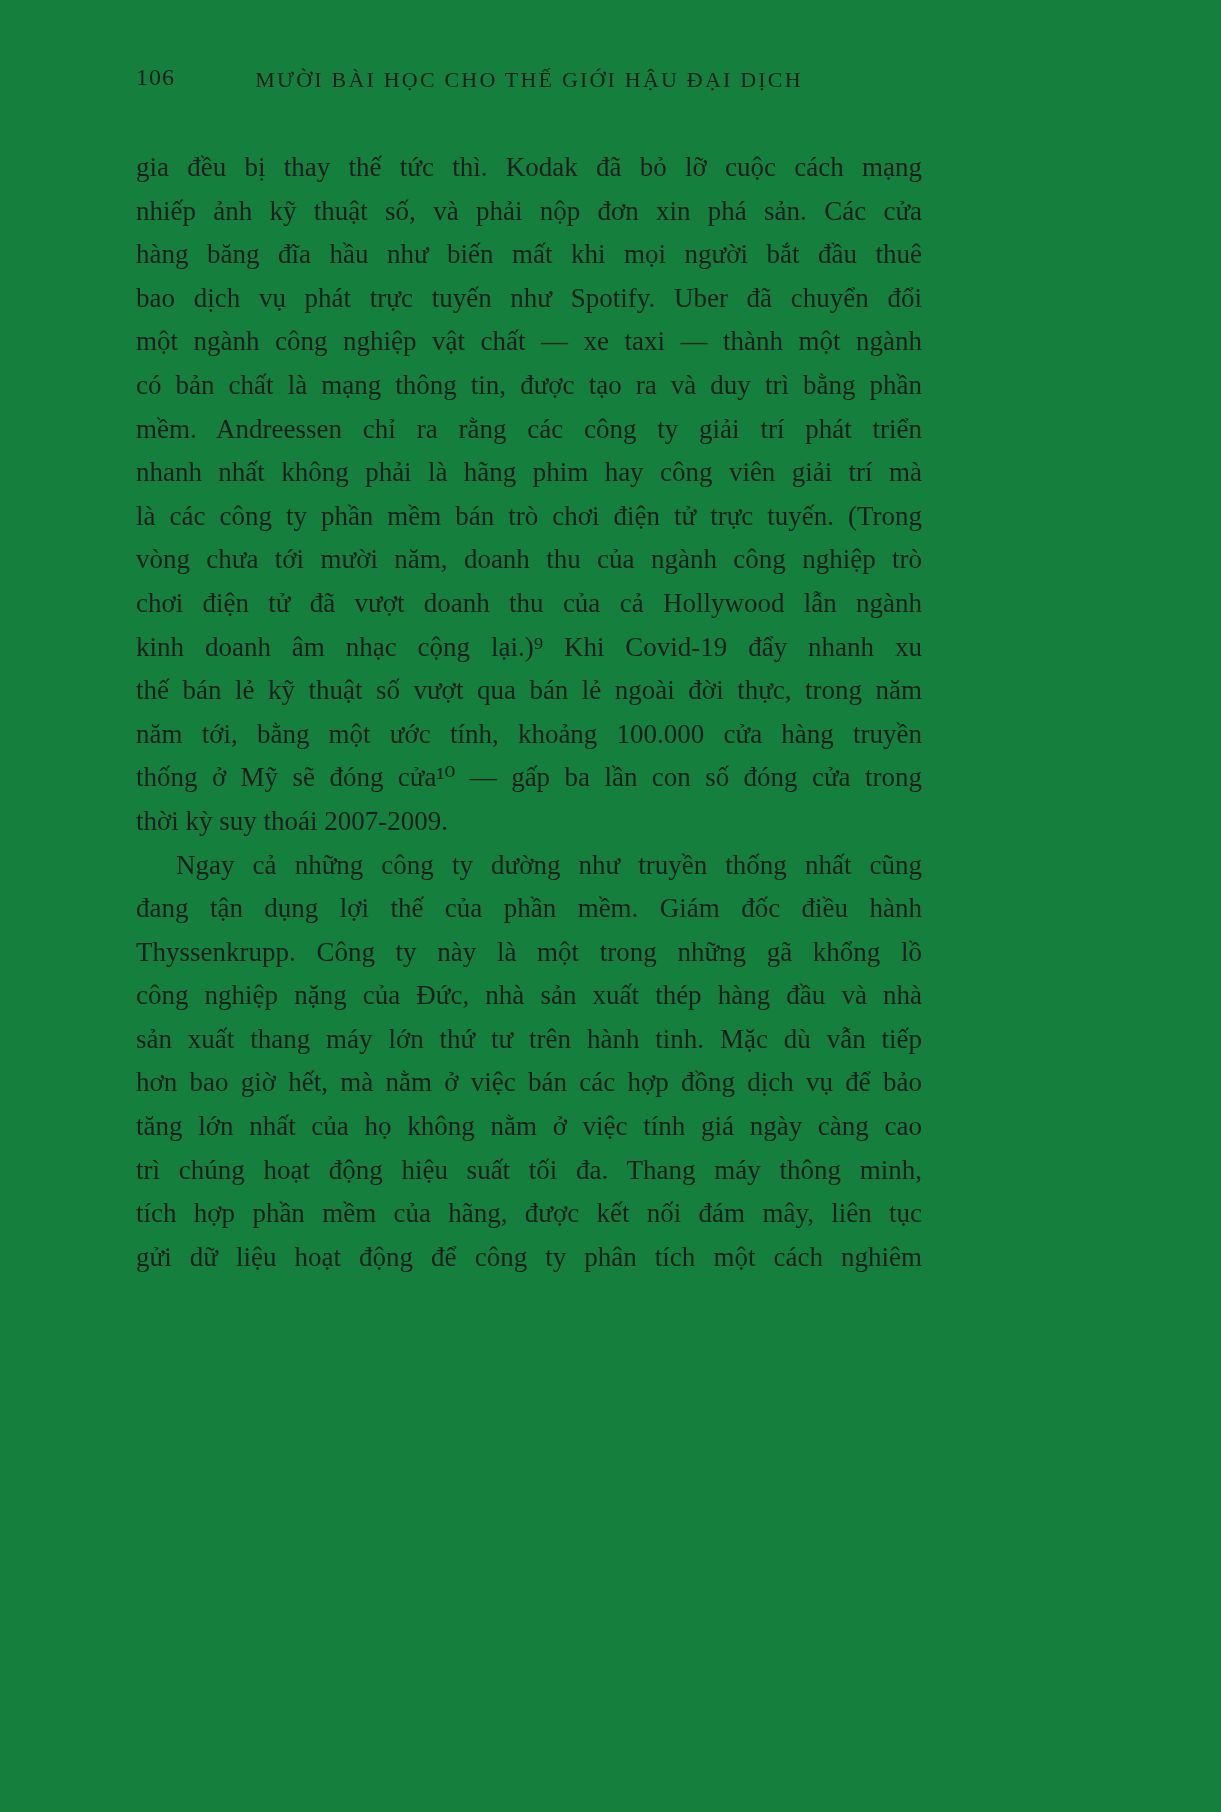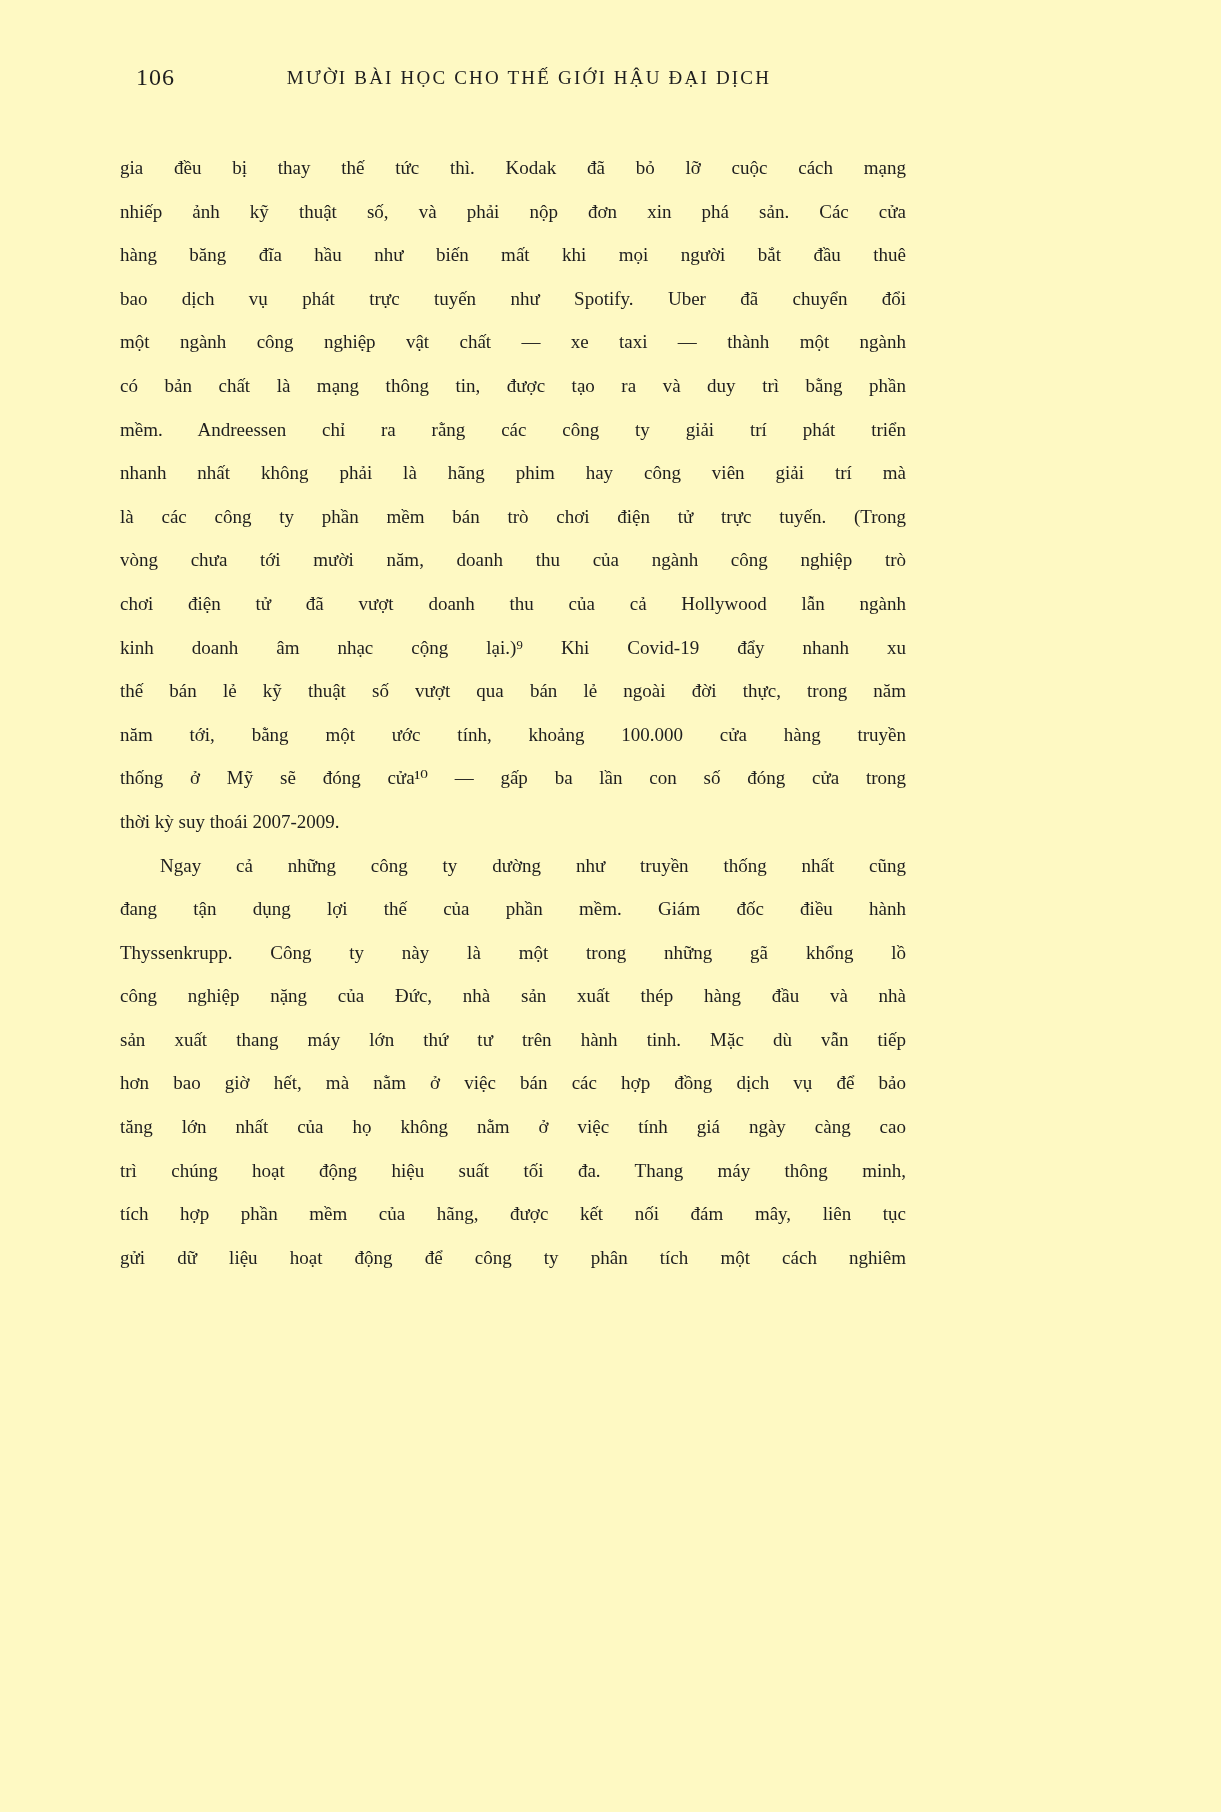--- a/index.html
+++ b/index.html
@@ -5,21 +5,21 @@
   * { margin: 0; padding: 0; box-sizing: border-box; }
   html, body {
     width: 1221px;
     height: 1812px;
     background: #ffffff;
   }
   .page {
     position: relative;
     width: 1221px;
     height: 1812px;
-    background: #fef9c3;
+    background: #15803d;
     color: #1e1e1e;
     font-family: "Liberation Serif", "DejaVu Serif", serif;
     overflow: hidden;
   }
   .running-header {
     position: absolute;
     top: 62px;
     left: 136px;
     width: 786px;
     height: 34px;
@@ -27,31 +27,31 @@
   .page-number {
     position: absolute;
     left: 0;
     top: 2px;
     font-size: 24px;
     letter-spacing: 1px;
   }
   .running-title {
     display: block;
     text-align: center;
-    font-size: 19px;
+    font-size: 22px;
     letter-spacing: 2.2px;
     padding-top: 5px;
     white-space: nowrap;
   }
   .text-block {
     position: absolute;
     top: 146px;
-    left: 120px;
+    left: 136px;
     width: 786px;
-    font-size: 19px;
+    font-size: 27px;
     line-height: 43.6px;
   }
   .paragraph { margin: 0; }
   .line {
     text-align: justify;
     text-align-last: justify;
     white-space: normal;
   }
   .line-last {
     text-align: left;

